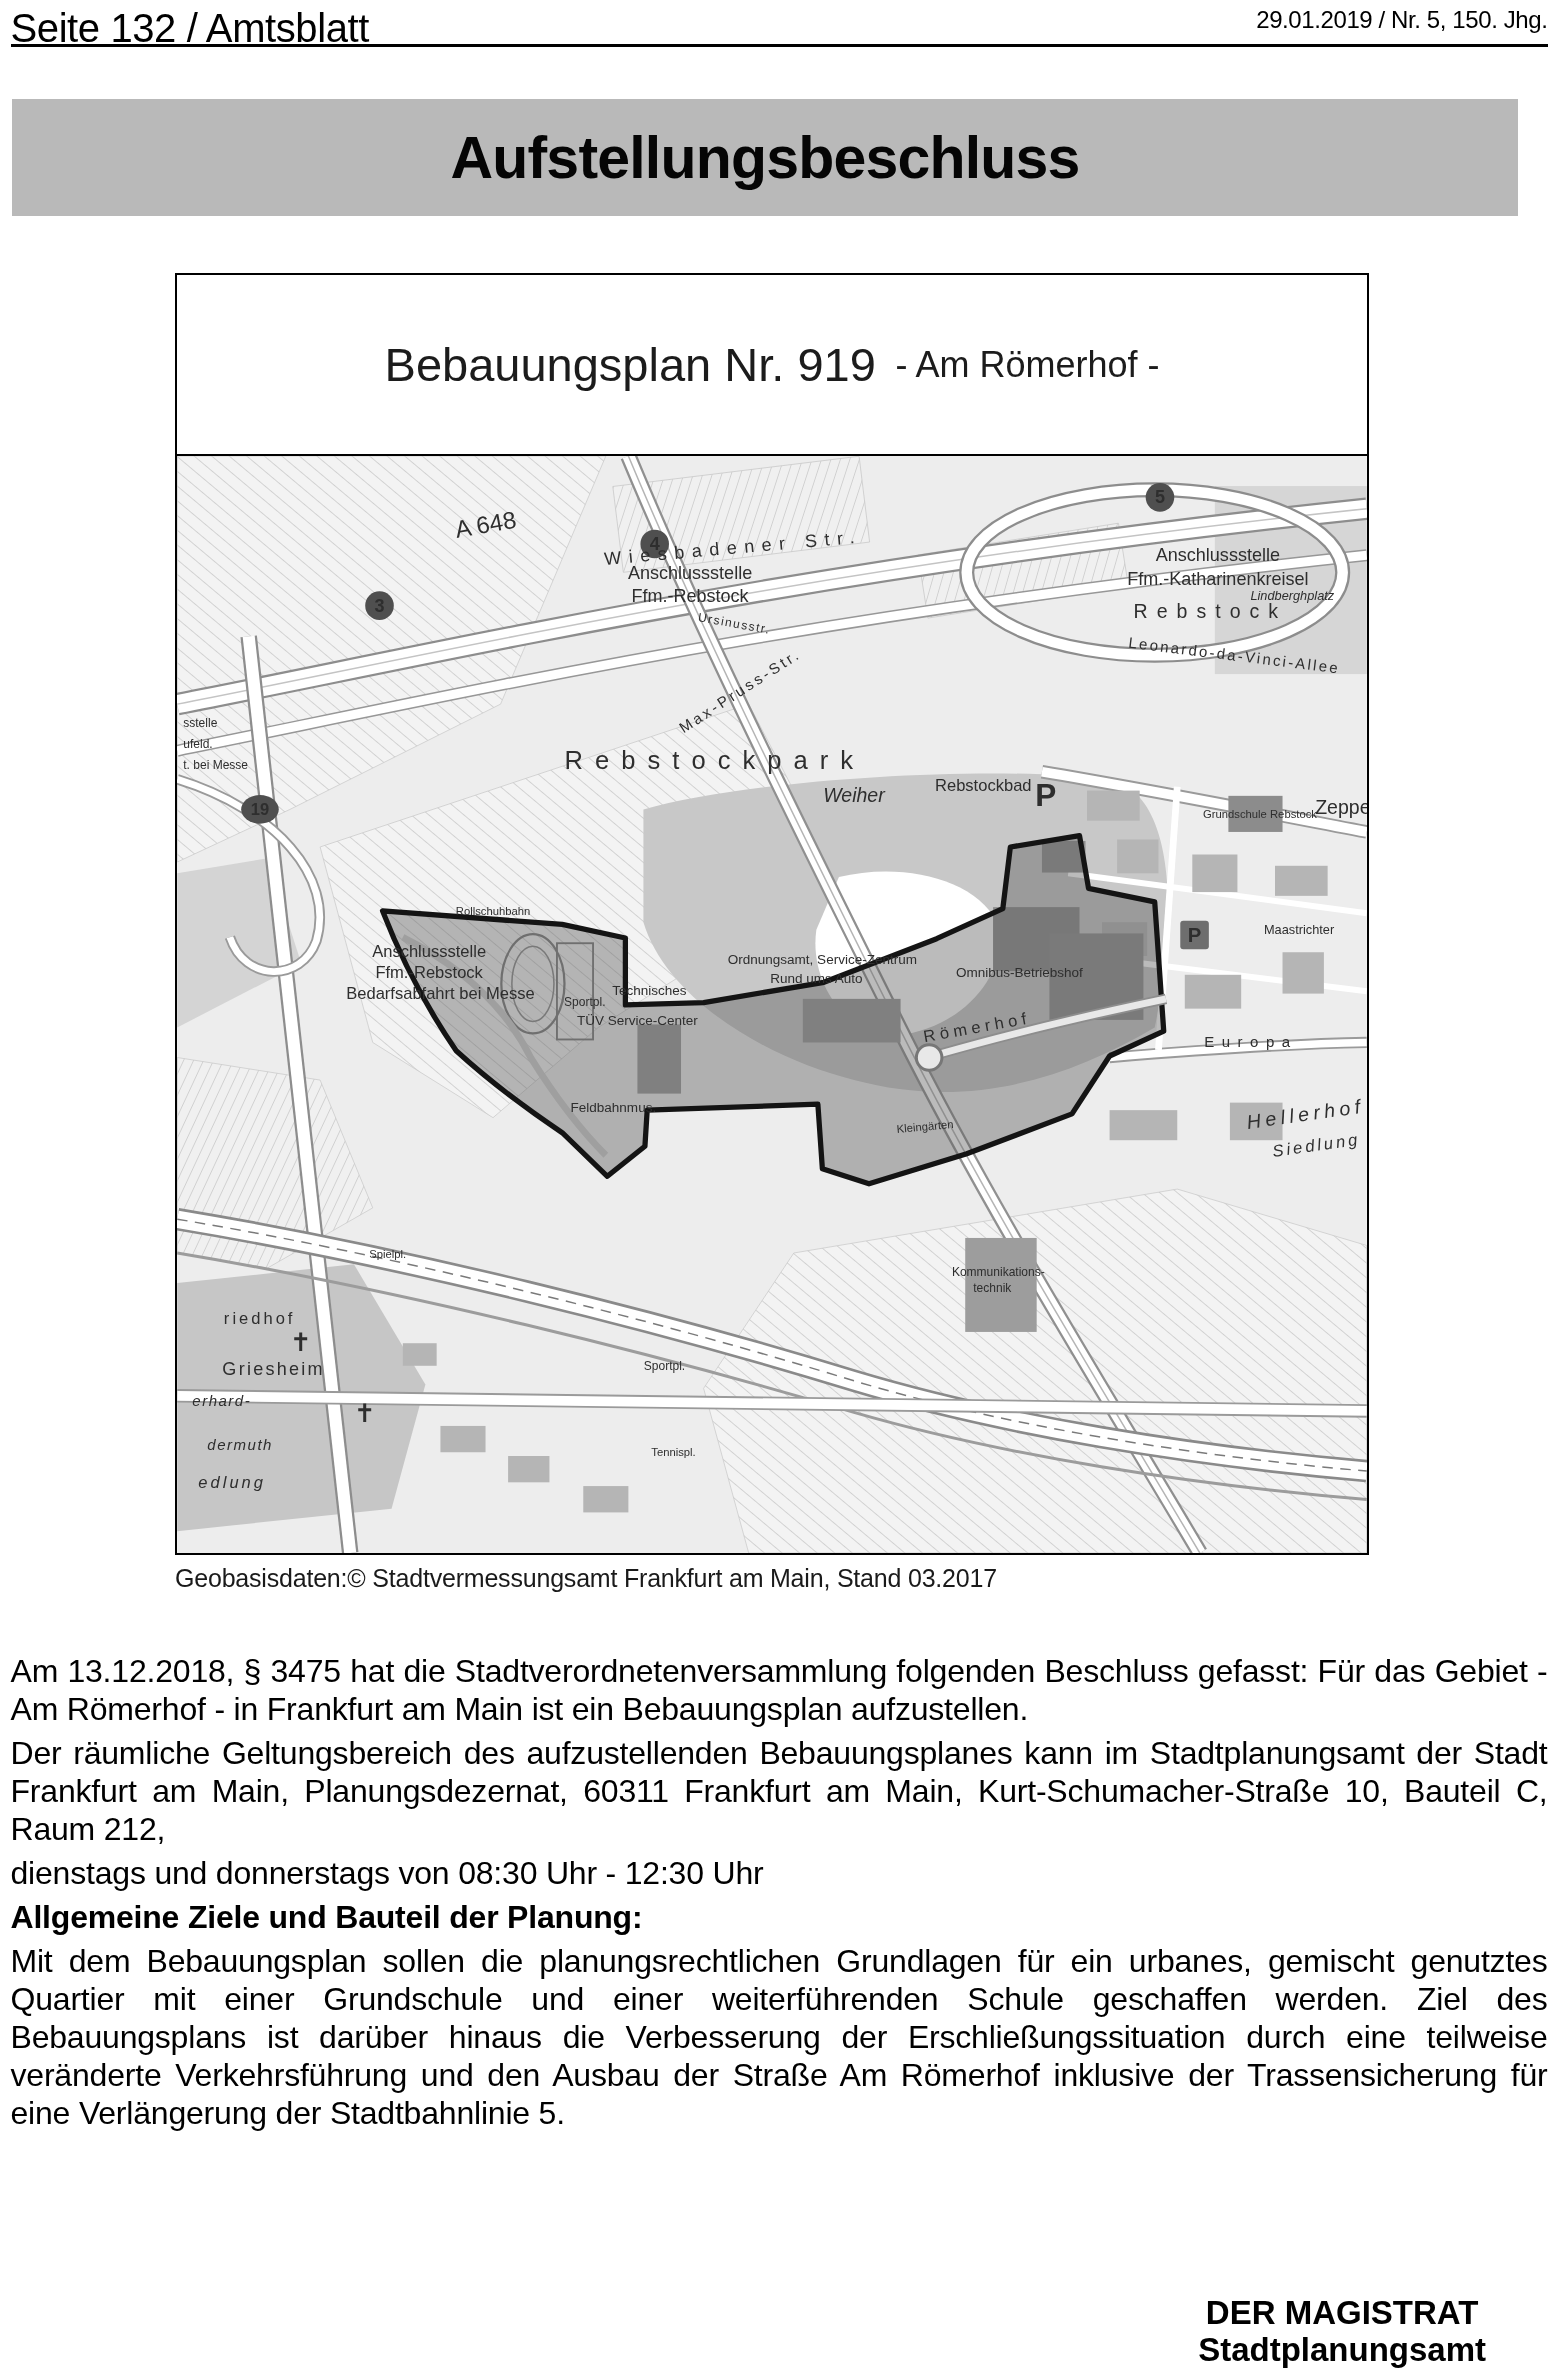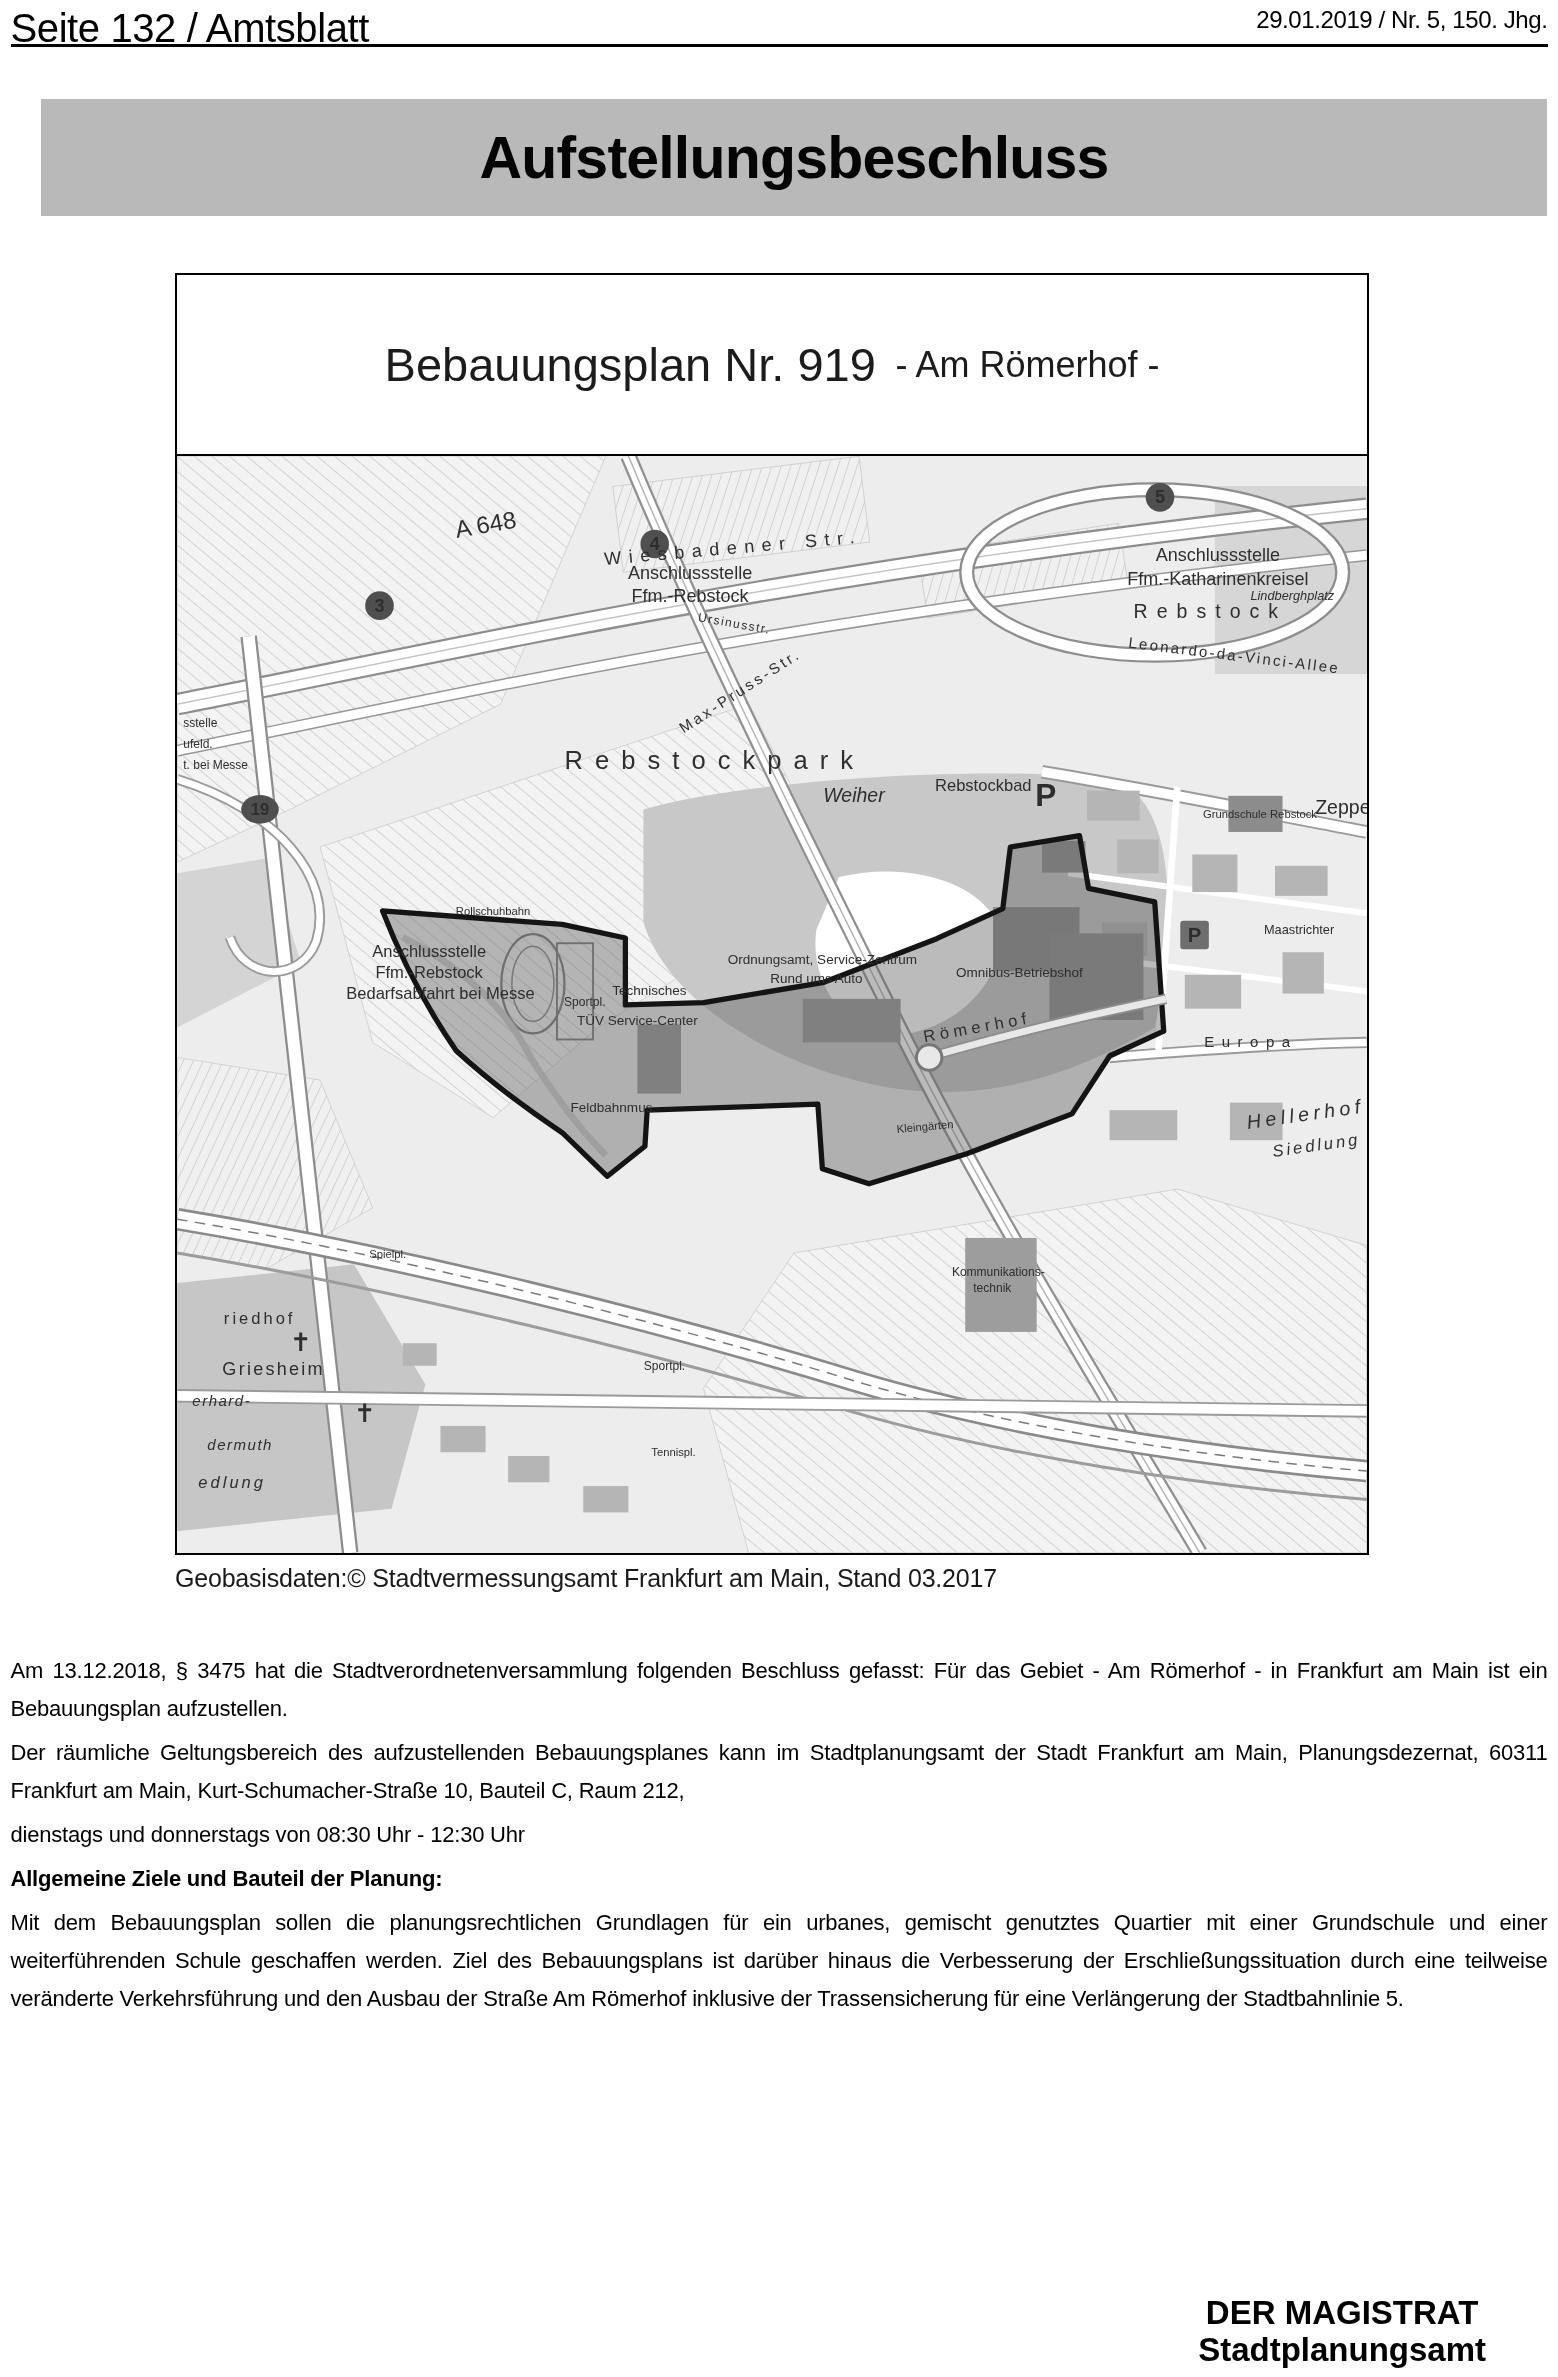--- a/index.html
+++ b/index.html
@@ -7,41 +7,41 @@
     position:relative; width:1558px; height:2377px; background:#ffffff;
     font-family:"Liberation Sans", sans-serif; color:#000; overflow:hidden;
   }
   
   .hdr-left  { position:absolute; left:10.5px;  top:6px;  font-size:40px; letter-spacing:-0.4px; }
   .hdr-right { position:absolute; right:10.5px; top:6px;  font-size:24px; letter-spacing:-0.4px; }
   .hdr-rule  { position:absolute; left:10.5px; right:10.5px; top:44px; height:3px; background:#000; }
   
   .titlebar {
     position:absolute; left:12px; top:99px; width:1506px; height:117px;
-    background:#b9b9b9; display:flex; align-items:center; justify-content:center;margin-left:29px;
+    background:#b9b9b9; display:flex; align-items:center; justify-content:center;
   }
   .titlebar h1 { margin:0; font-size:59px; font-weight:bold; letter-spacing:-0.8px; color:#050505; }
   
   .mapfig {
     position:absolute; left:175px; top:273px; width:1190px;
     border:2.3px solid #000; background:#fff;
   }
   .map-title {
     height:179px; border-bottom:2.3px solid #000;
     display:flex; flex-direction:row; align-items:center; justify-content:center; gap:19.6px;
   }
   .map-title .l1 { font-size:47px; color:#1c1c1c; letter-spacing:0px; }
   .map-title .l2 { font-size:36px; color:#1c1c1c; }
   .map-canvas { width:1190px; height:1097px; display:block; }
   .map-canvas svg { display:block; }
   .caption { position:absolute; left:175px; top:1564px; font-size:25px; color:#1a1a1a; letter-spacing:-0.2px; }
   
   .bodytext {
     position:absolute; left:10.5px; top:1652px; width:1537px;
-    font-size:22px; line-height:38px; text-align:justify; letter-spacing:-0.2px;
+    font-size:32px; line-height:38px; text-align:justify; letter-spacing:-0.2px;
   }
   .bodytext p { margin:0 0 6px 0; }
   .bodytext p.heading { font-weight:bold; text-align:left; }
   
   .signature { position:absolute; right:72px; top:2294px; text-align:center; font-weight:bold; font-size:33px; line-height:37px; }
   
   text { font-family:"Liberation Sans", sans-serif; fill:#2e2e2e; }
 </style>
 </head>
 <body>

